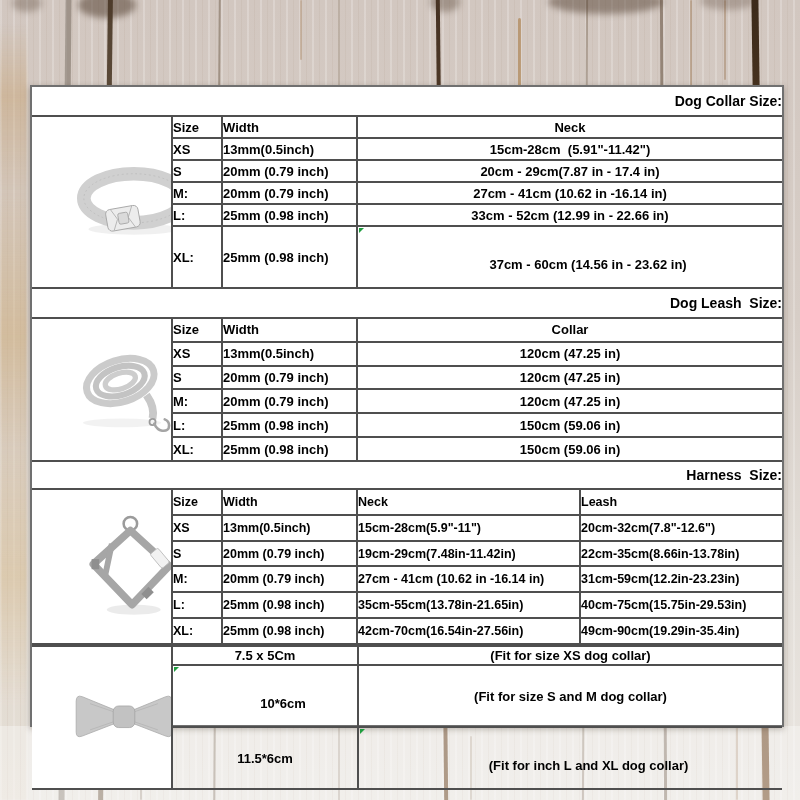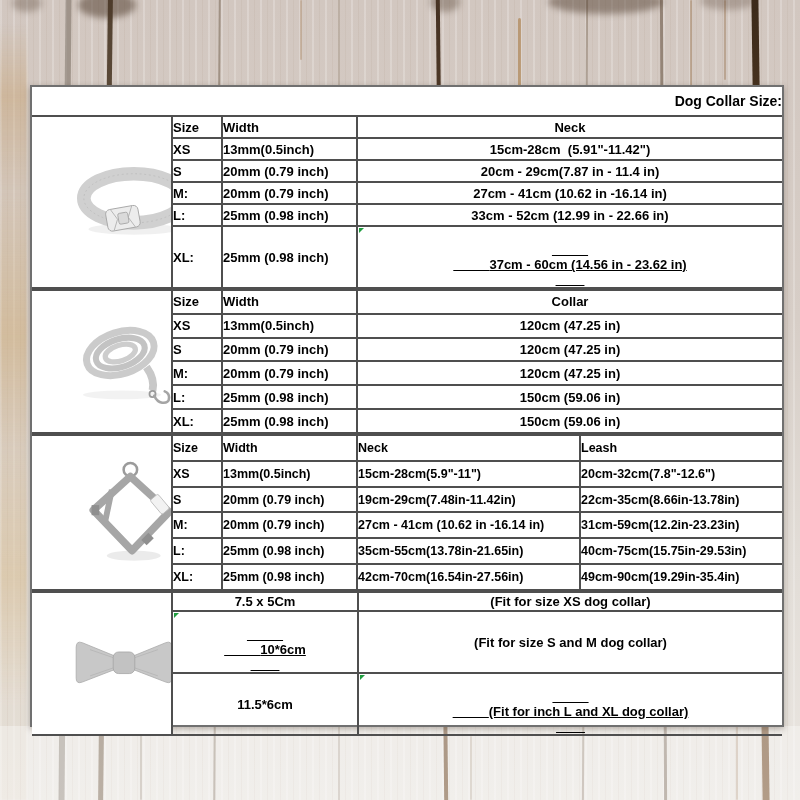--- a/index.html
+++ b/index.html
@@ -56,21 +56,21 @@
   }
   .grid th:first-child, .grid td:first-child { border-left:none; }
   .grid th:last-child,  .grid td:last-child  { border-right:none; }
   .t5 tr { height:22px;margin-left:36px; }           
   .t-bowtie tr { height:19px;margin-left:10px; }
   .t4 td.sm, .t4 th.sm { font-size:12.5px; }
   .al { text-align:left; padding-left:6px; }
   .al5 { text-align:left; padding-left:5px; }
   .ac { text-align:center; }
   .img-cell { text-align:center; vertical-align:middle; background:#fff; }
-  .rel { position:relative;text-decoration:underline; }
+  .rel { position:relative; }
   .gmark {
     position:absolute; left:1px; top:1px; width:0; height:0;
     border-top:5px solid #1f9d3f; border-right:5px solid transparent;
   }
 </style>
 </head>
 <body>
 
 <div class="stage">
 
@@ -131,21 +131,21 @@
         <th class="ac">Neck</th>
       </tr>
       <tr>
         <td class="al">XS</td>
         <td class="al">13mm(0.5inch)</td>
         <td class="ac">15cm-28cm  (5.91"-11.42")</td>
       </tr>
       <tr>
         <td class="al">S</td>
         <td class="al">20mm (0.79 inch)</td>
-        <td class="ac">20cm - 29cm(7.87 in - 11.4 in)</td>
+        <td class="ac">20cm - 29cm(7.87 in - 17.4 in)</td>
       </tr>
       <tr>
         <td class="al">M:</td>
         <td class="al">20mm (0.79 inch)</td>
         <td class="ac">27cm - 41cm (10.62 in -16.14 in)</td>
       </tr>
       <tr>
         <td class="al">L:</td>
         <td class="al">25mm (0.98 inch)</td>
         <td class="ac">33cm - 52cm (12.99 in - 22.66 in)</td>
@@ -154,20 +154,21 @@
         <td class="al">XL:</td>
         <td class="al">25mm (0.98 inch)</td>
         <td class="ac rel">
           <span class="gmark"></span>
           <span>37cm - 60cm (14.56 in - 23.62 in)</span>
         </td>
       </tr>
     </tbody>
       </table>
 
+    <div class="band b-leash">Dog Leash  Size:</div>
     <table class="grid t5">
       <colgroup>
           <col style="width:140px">
           <col style="width:50px">
           <col style="width:135px">
           <col>
         </colgroup>
       <tbody>
           <tr>
         <td class="img-cell" rowspan="6">
@@ -208,20 +209,21 @@
         <td class="ac">150cm (59.06 in)</td>
       </tr>
       <tr>
         <td class="al">XL:</td>
         <td class="al">25mm (0.98 inch)</td>
         <td class="ac">150cm (59.06 in)</td>
       </tr>
     </tbody>
       </table>
 
+    <div class="band b-harness">Harness  Size:</div>
     <table class="grid t5 t4">
       <colgroup>
           <col style="width:140px">
           <col style="width:50px">
           <col style="width:135px">
           <col style="width:223px">
           <col>
         </colgroup>
       <tbody>
           <tr>

